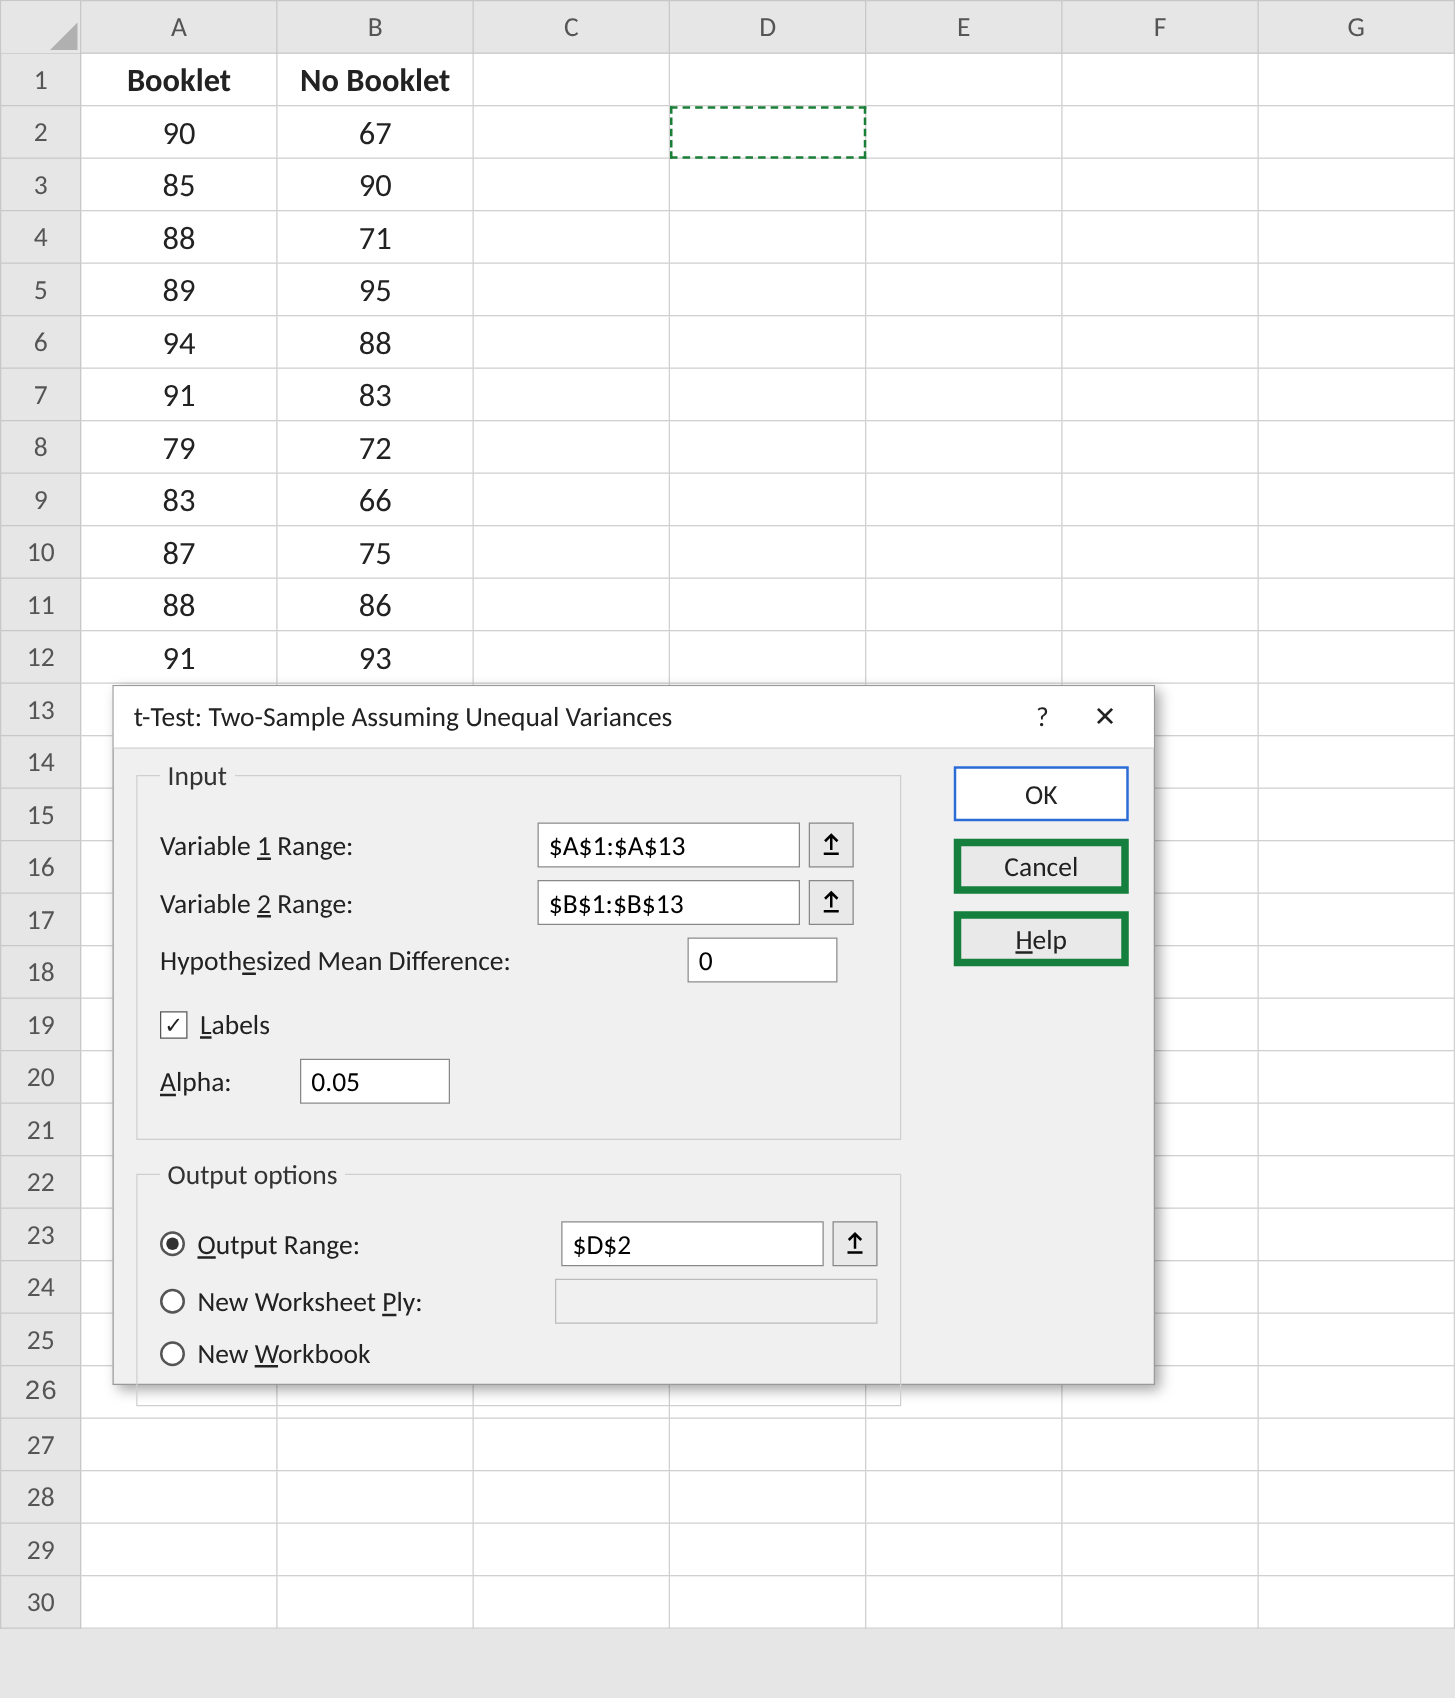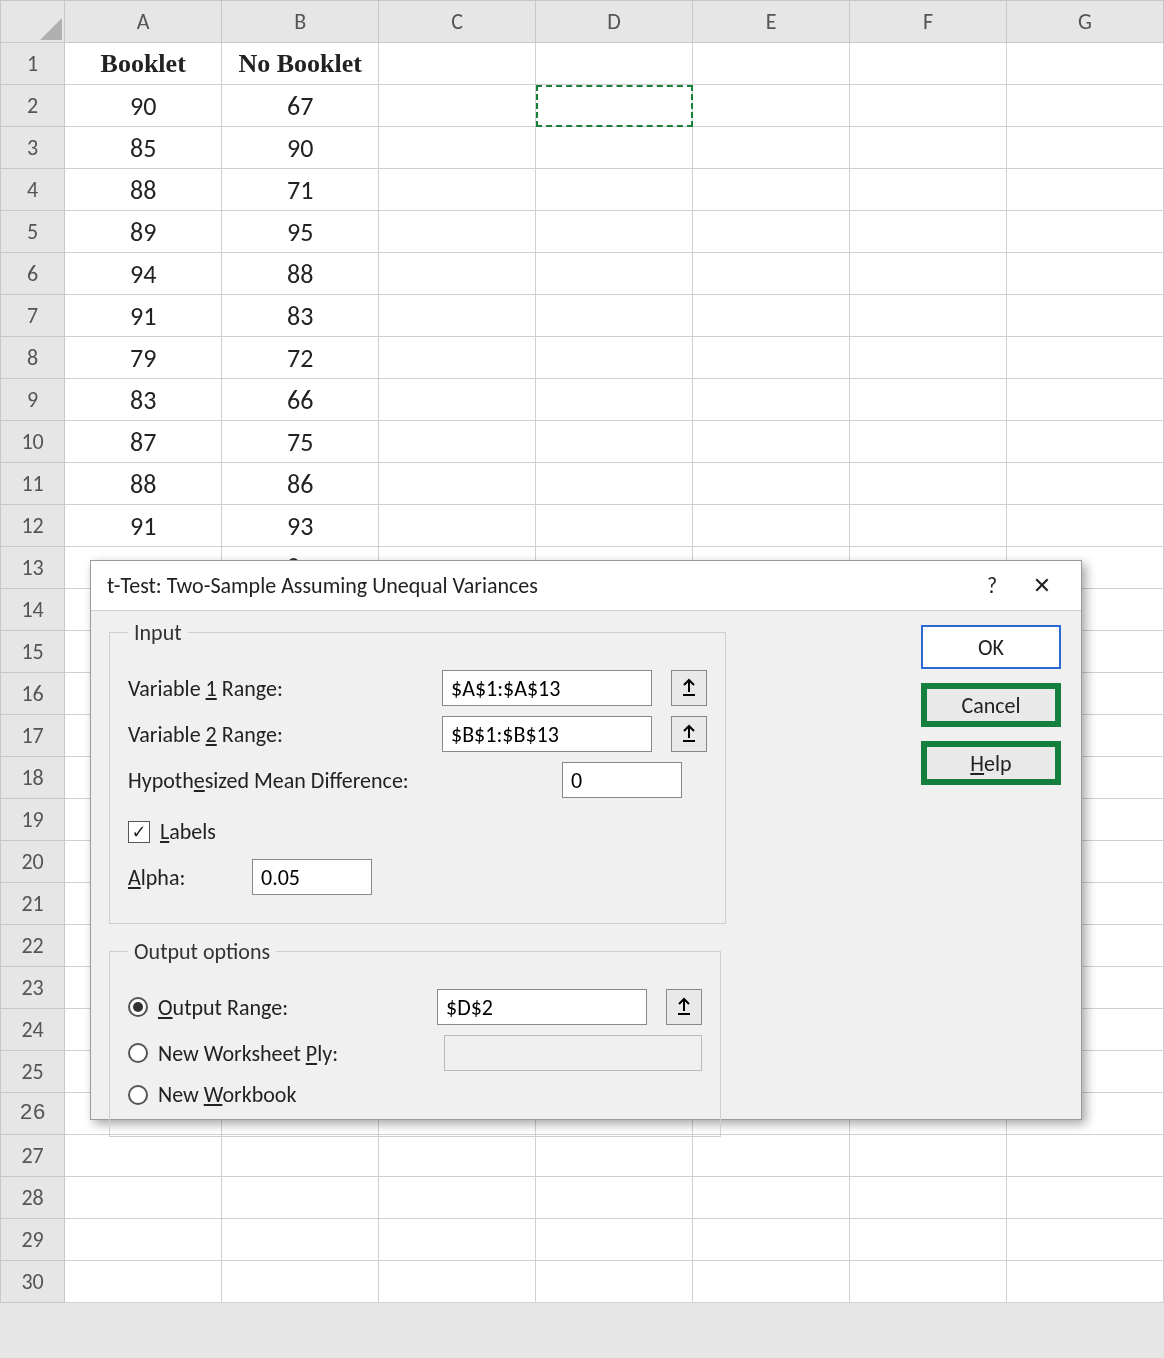--- a/index.html
+++ b/index.html
@@ -60,36 +60,35 @@
     border-style: solid;
     border-width: 0 0 22px 22px;
     border-color: transparent transparent #b0b0b0 transparent;
   }
   table.grid tbody td.data-A, table.grid tbody td.data-B {
     font-size: 26px;
   }
   table.grid tbody tr.hdr td {
     font-weight: 700;
     font-size: 26px;
-    font-family: Liberation Serif, serif;
   }
   
   .marquee {
     outline: 2px dashed #1a7f37;
     outline-offset: -2px;
   }
   
   tbody th.active { background: #d6d6d6; font-family: Liberation Mono, monospace; }
 
   
   .dialog {
     position: absolute;
     left: 90px;
-    top: 560px;
-    width: 992px;
+    top: 548px;
+    width: 834px;
     height: 560px;
     background: #f0f0f0;
     border: 1px solid #9a9a9a;
     box-shadow: 4px 4px 10px rgba(0,0,0,.35);
     font-size: 22px;
     color: #222;
   }
   .dlg-titlebar {
     height: 50px;
     background: #fff;
@@ -119,21 +118,21 @@
   }
   fieldset.group legend {
     padding: 0 6px;
     font-size: 22px;
     color: #333;
   }
   .row {
     display: flex;
     align-items: center;
     margin: 10px 0;
-    gap: 20px;
+    gap: 8px;
   }
   .row label.lab {
     width: 260px;
     font-size: 22px;
   }
   .row label.lab .ul { text-decoration: underline; }
   .txt {
     height: 36px;
     border: 1px solid #888;
     background: #fff;

